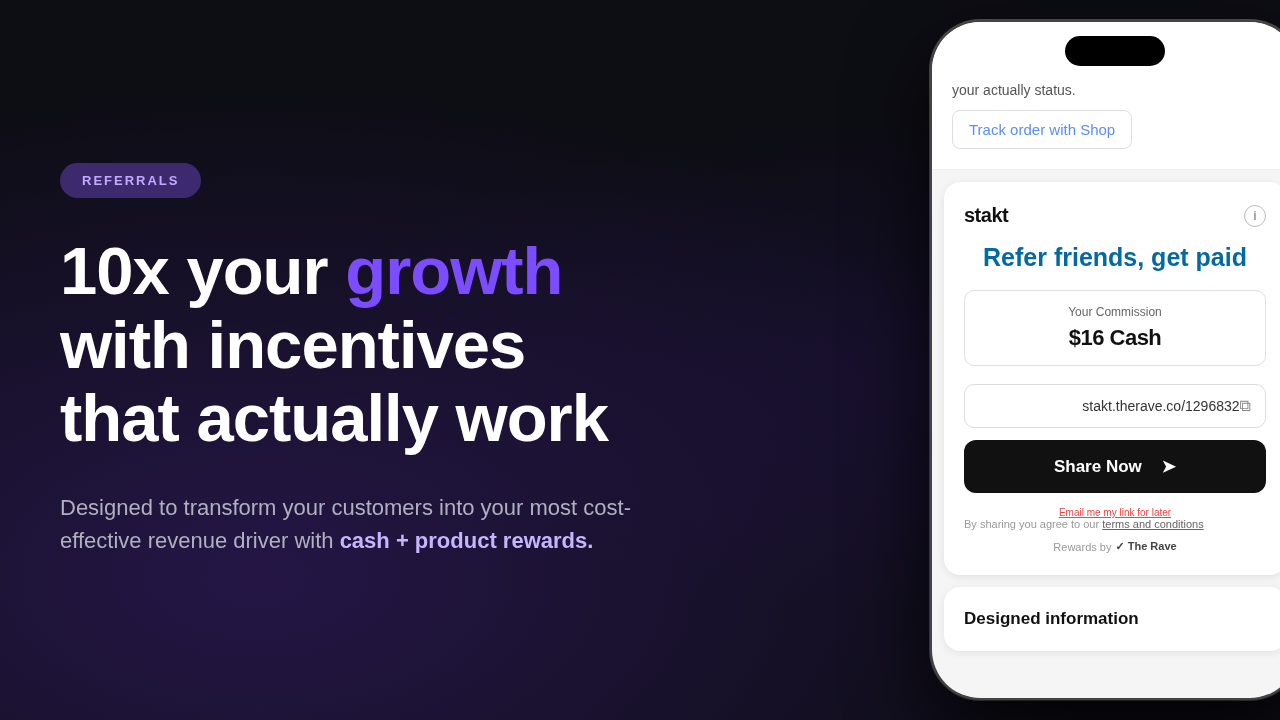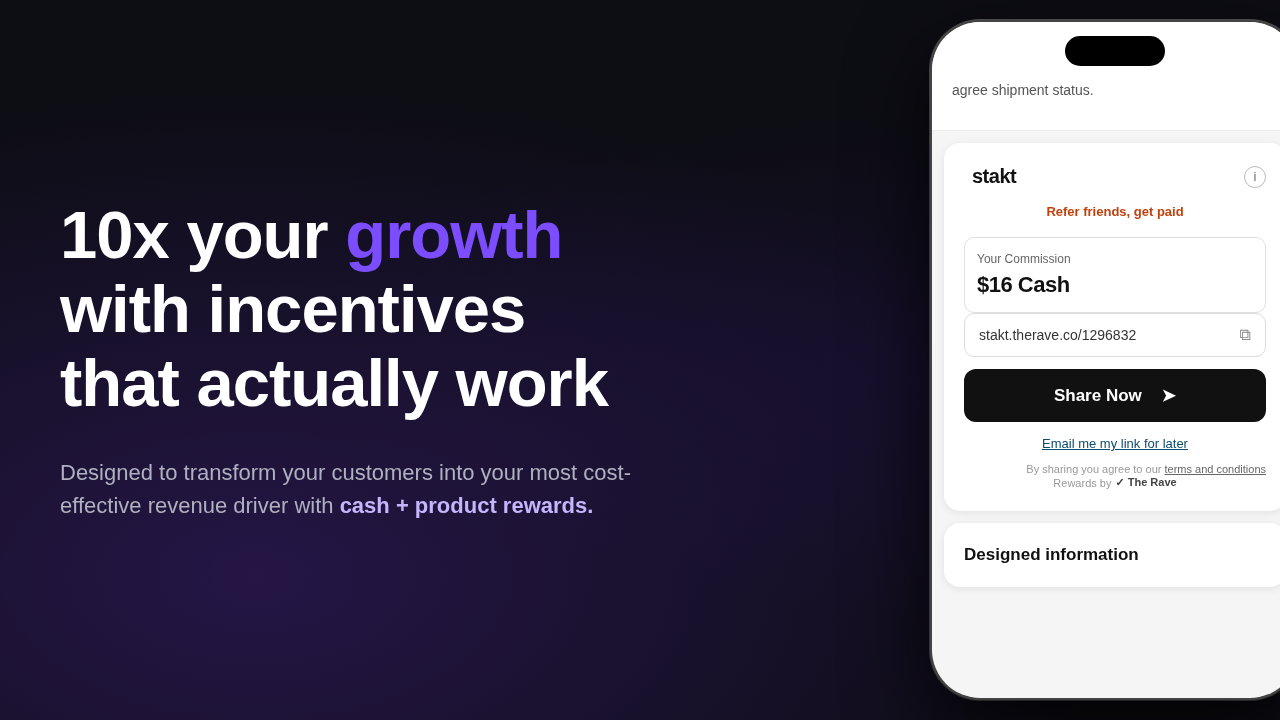--- a/index.html
+++ b/index.html
@@ -152,48 +152,49 @@
       justify-content: space-between;
       align-items: center;
       margin-bottom: 16px;
     }
 
     .brand-name {
       font-size: 20px;
       font-weight: 700;
       color: #111;
       letter-spacing: -0.5px;
-      margin-left: 8px;
     }
 
     .info-icon {
       width: 22px;
       height: 22px;
       border: 1.5px solid #bbb;
       border-radius: 50%;
       display: flex;
       align-items: center;
       justify-content: center;
       font-size: 12px;
       color: #999;
       font-weight: 600;
     }
 
     .refer-headline {
       text-align: center;
-      font-size: 13px;
+      font-size: 25px;
       font-weight: 700;
-      color: #c2410c;
+      color: #0369a1;
       margin-bottom: 18px;
     }
 
     
     .commission-row {
       display: flex;
       gap: 10px;
+      margin-bottom: 18px;
+      text-align: center;
     }
 
     .commission-box {
       flex: 1;
       border: 1px solid #e0e0e0;
       border-radius: 10px;
       padding: 14px 12px;
     }
 
     .commission-label {
@@ -211,20 +212,21 @@
 
     
     .link-input-row {
       display: flex;
       align-items: center;
       border: 1px solid #ddd;
       border-radius: 10px;
       padding: 12px 14px;
       margin-bottom: 12px;
       background: #fff;
+      text-align: right;
     }
 
     .link-text {
       flex: 1;
       font-size: 14px;
       color: #333;
     }
 
     .copy-icon {
       color: #888;
@@ -246,32 +248,31 @@
       align-items: center;
       justify-content: center;
       gap: 20px;
       cursor: pointer;
       margin-bottom: 14px;
     }
 
     .email-link {
       display: block;
       text-align: center;
-      font-size: 13px;
-      color: #0c4a6e;
+      font-size: 10px;
+      color: #ef4444;
       text-decoration: underline;
-      margin-bottom: 12px;
       cursor: pointer;
     }
 
     .terms-text {
-      text-align: right;
+      text-align: left;
       font-size: 11px;
       color: #999;
-      margin-bottom: 1px;
+      margin-bottom: 10px;
     }
 
     .terms-link {
       text-decoration: underline;
       color: #666;
     }
 
     .powered-by {
       text-align: right;
       font-size: 11px;
@@ -302,38 +303,40 @@
       font-weight: 600;
       color: #111;
     }
   </style>
 </head>
 <body>
 
 <div class="bg-gradient"></div>
 
 <div class="left-content">
+  <div class="referrals-badge">REFERRALS</div>
 
   <h1 class="headline">
     <span>10x your </span><span class="purple">growth</span><span> with incentives that actually work</span>
   </h1>
 
   <p class="subtext">
     <span>Designed to transform your customers into your most cost-effective revenue driver with </span><span class="highlight">cash + product rewards.</span>
   </p>
 </div>
 
 <div class="phone-container">
   <div class="phone">
     <div class="dynamic-island"></div>
 
     <div class="phone-screen">
 
       <div class="shipment-section">
-        <p class="shipment-text">agree shipment status.</p>
+        <p class="shipment-text">your actually status.</p>
+        <button class="track-order-btn">Track order with Shop</button>
       </div>
 
       <div class="referral-card">
         <div class="referral-header">
           <span class="brand-name">stakt</span>
           <div class="info-icon">i</div>
         </div>
 
         <div class="refer-headline">Refer friends, get paid</div>
 

